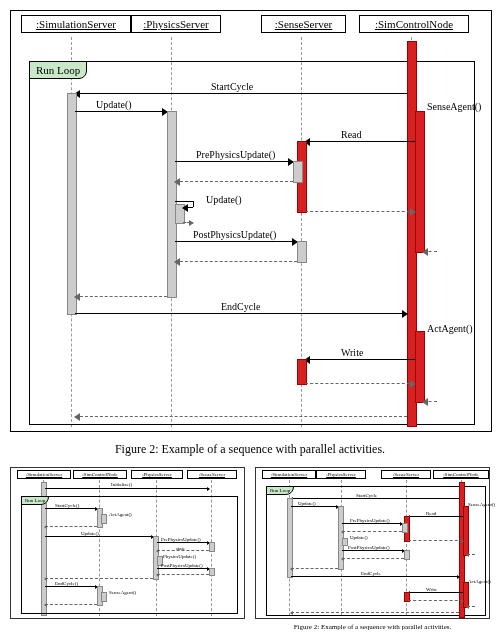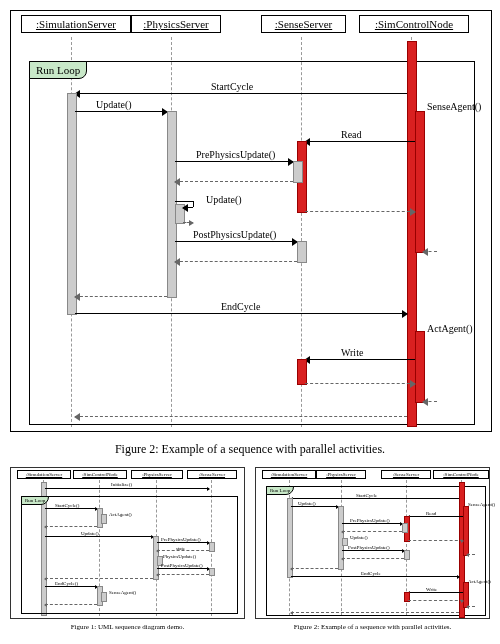--- a/index.html
+++ b/index.html
@@ -268,21 +268,20 @@
       <div class="msg dashed arrow-left" style="left:34px;top:110px;width:108px"></div>
 
       <div class="msg arrow-right" style="left:34px;top:118px;width:52px"></div>
       <div class="msg-label" style="left:44px;top:113px">EndCycle()</div>
       <div class="activation" style="left:86px;top:118px;width:4px;height:18px"></div>
 
       <div class="activation" style="left:90px;top:124px;width:4px;height:8px"></div>
       <div class="msg-label" style="left:98px;top:122px">SenseAgent()</div>
       <div class="msg dashed arrow-left" style="left:34px;top:136px;width:52px"></div>
     </div>
-    <div class="thumb-caption">Figure 1: UML sequence diagram demo.</div>
   </div>
 
   <div class="thumb">
     <div class="thumb-box">
       <div class="lifeline-header" style="left:6px;width:48px">:SimulationServer</div>
       <div class="lifeline-header" style="left:60px;width:44px">:PhysicsServer</div>
       <div class="lifeline-header" style="left:125px;width:44px">:SenseServer</div>
       <div class="lifeline-header" style="left:177px;width:50px">:SimControlNode</div>
       <div class="lifeline" style="left:33px;height:136px"></div>
       <div class="lifeline" style="left:85px;height:136px"></div>

